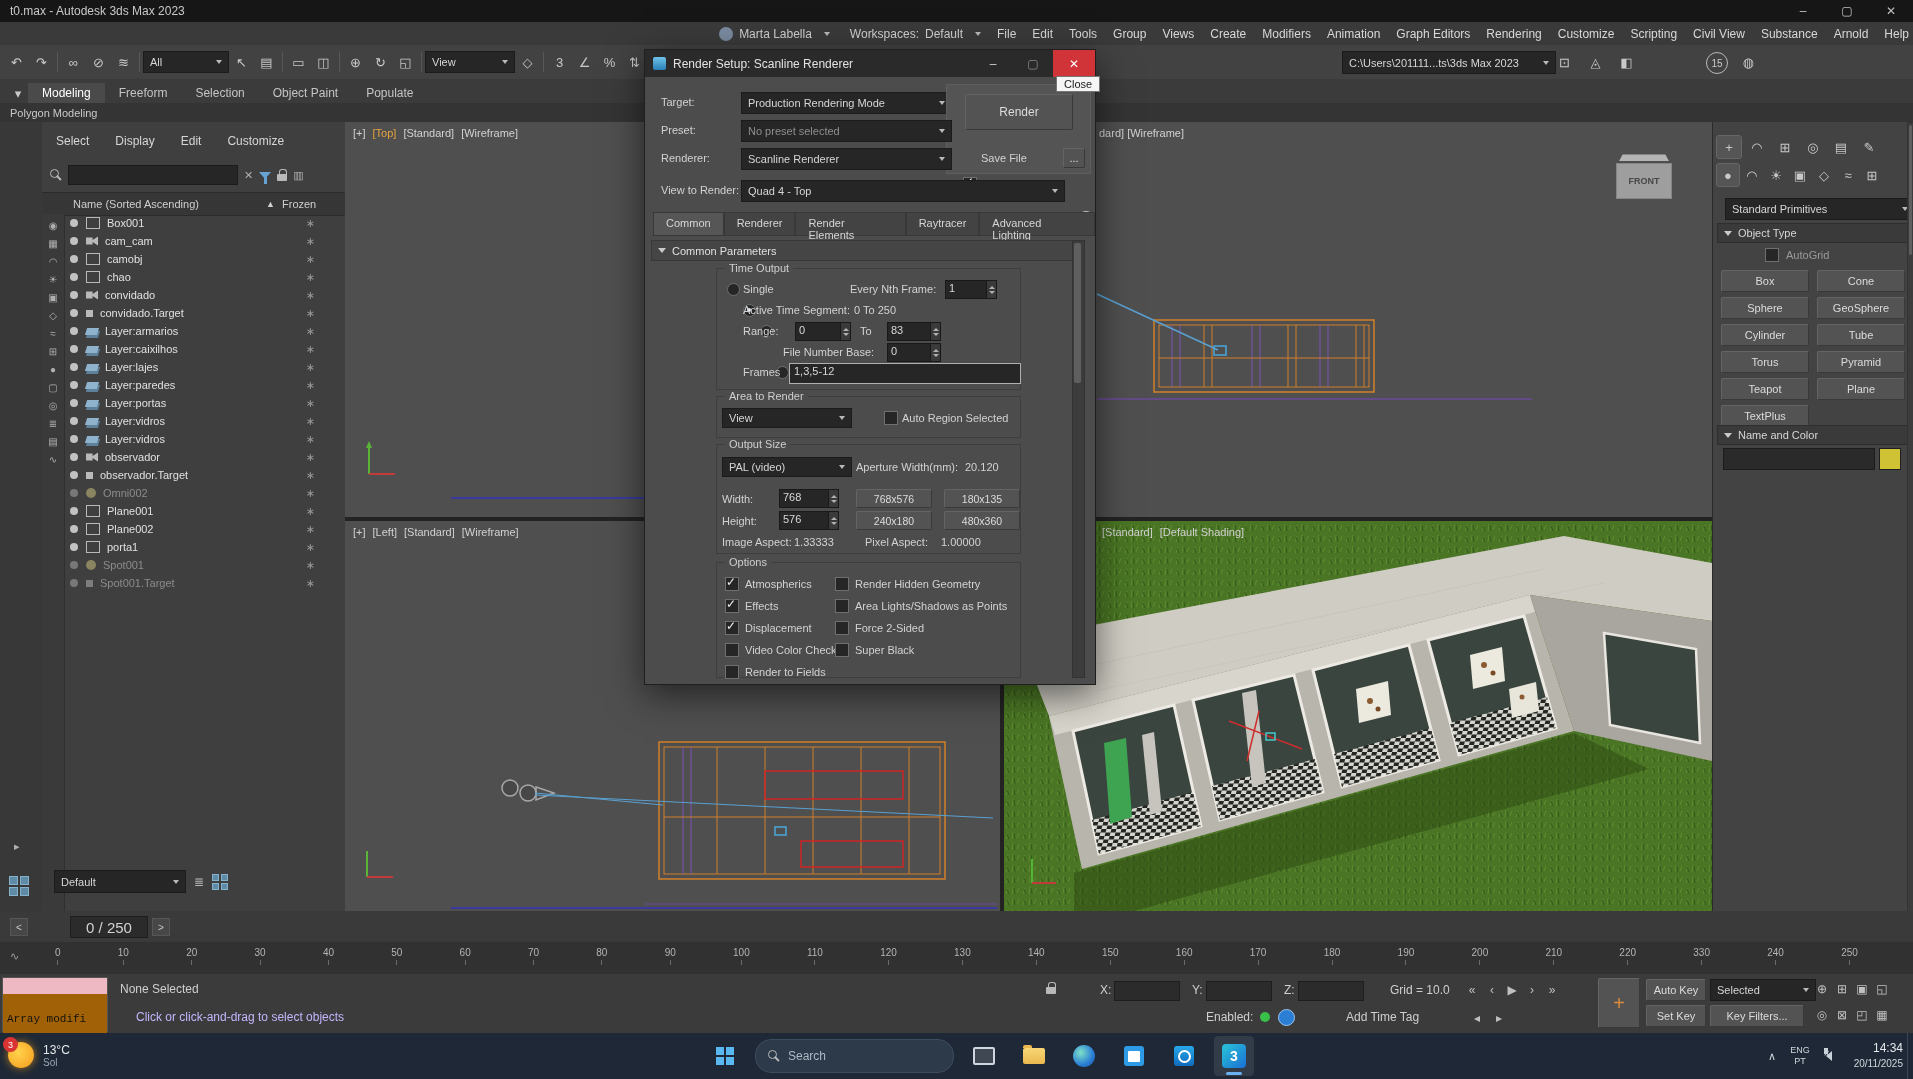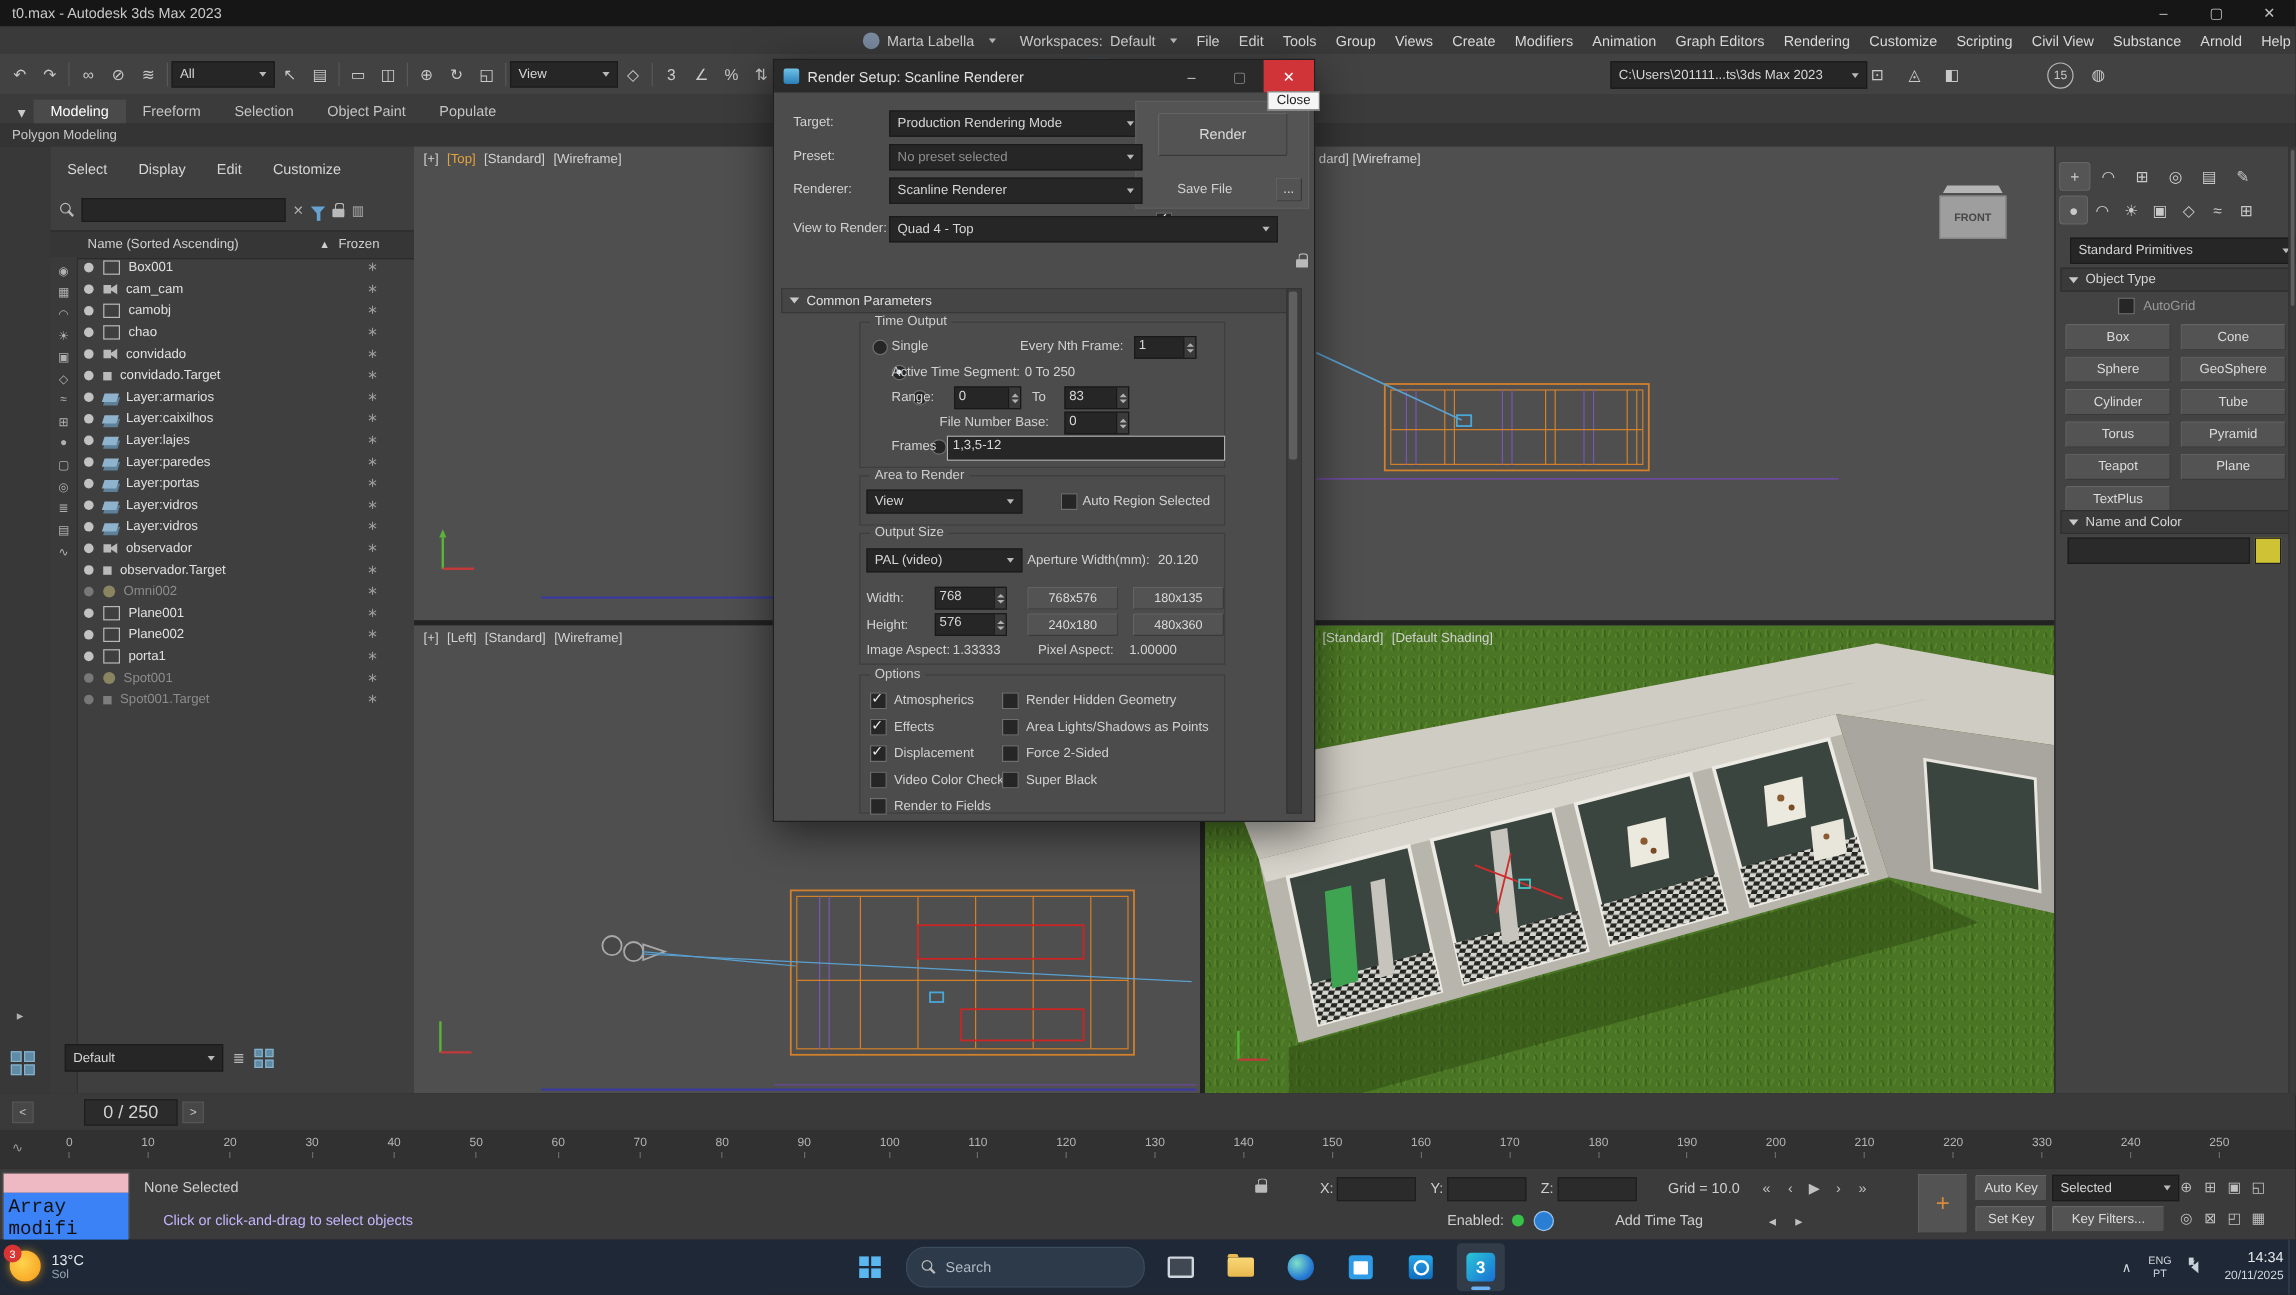--- a/index.html
+++ b/index.html
@@ -77,21 +77,21 @@
 .ruler{left:0;top:942px;width:1913px;height:32px;background:#313131;border-bottom:1px solid #262626;}
 .ticks{position:absolute;left:55px;right:55px;top:5px;display:flex;justify-content:space-between;}
 .tick{font-size:10px;color:#b4b4b4;text-align:center;}
 .tick::after{content:"";display:block;width:1px;height:5px;background:#6a6a6a;margin:2px auto 0;}
 .statusbar{left:0;top:974px;width:1913px;height:59px;background:#3b3b3b;}
 .sfield{position:absolute;height:18px;background:#2b2b2b;border:1px solid #1e1e1e;}
 .stext{position:absolute;font-size:12px;color:#cfcfcf;white-space:nowrap;}
 .sico{width:20px;height:20px;display:flex;align-items:center;justify-content:center;color:#c0c0c0;font-size:12px;}
 .listener{position:absolute;left:2px;top:3px;width:104px;height:53px;border:1px solid #555;}
 .lpink{height:16px;background:#efb9c4;}
-.lwhite{height:36px;background:#3b82f6;color:#111;font-family:"Liberation Mono",monospace;font-size:16px;padding:3px 4px;}
+.lwhite{height:36px;background:#a16207;color:#111;font-family:"Liberation Mono",monospace;font-size:11px;padding:19px 4px;}
 
 .taskbar{left:0;top:1033px;width:1913px;height:46px;background:#1e2836;}
 .sun{width:26px;height:26px;border-radius:50%;background:radial-gradient(circle at 40% 40%,#ffd34d,#f59a1a);box-shadow:0 0 8px rgba(245,160,20,.7);}
 .redbadge{position:absolute;left:-5px;top:-5px;width:15px;height:15px;border-radius:50%;background:#d83434;color:#fff;font-size:9px;display:flex;align-items:center;justify-content:center;}
 .winlogo{display:grid;grid-template-columns:8px 8px;grid-template-rows:8px 8px;gap:1.5px;}
 .winlogo i{background:#5bb7f0;}
 .searchpill{width:185px;height:32px;border-radius:16px;background:#2c3a4a;border:1px solid #3c4c5e;display:flex;align-items:center;gap:8px;padding-left:12px;color:#aeb9c4;font-size:12px;}
 .tvico{width:18px;height:14px;border:2px solid #cfd6dd;border-radius:2px;position:relative;background:rgba(255,255,255,.15);}
 .folder{width:22px;height:16px;background:linear-gradient(#f8d775,#eab84f);border-radius:2px;position:relative;}
 .folder::before{content:"";position:absolute;top:-3px;left:0;width:9px;height:3px;background:#eab84f;border-radius:2px 2px 0 0;}
@@ -875,20 +875,28 @@
   </span>
   <span class="cb on abs" style="left:318px;top:100px;"></span>
   <span class="dlabel" style="left:336px;top:102px;">Save File</span>
   <div class="btn abs" style="left:418px;top:98px;width:20px;height:18px;">...</div>
   <span class="dlabel" style="left:16px;top:134px;">View to Render:</span>
   <span class="dd abs" style="left:96px;top:130px;width:310px;height:20px;">
     <span>Quad 4 - Top</span>
       <span class="arr"></span>
   </span>
   <span class="lockico abs" style="left:418px;top:133px;"></span>
+  <div class="dtabs">
+
+  <span class="dtab act">Common</span>
+      <span class="dtab">Renderer</span>
+      <span class="dtab">Render Elements</span>
+      <span class="dtab">Raytracer</span>
+      <span class="dtab">Advanced Lighting</span>
+    </div>
   <div class="drollout">
     <span class="rarrow"></span>
     <span>Common Parameters</span>
   </div>
 
   
   <div class="grp" style="left:71px;top:218px;width:303px;height:120px;">
     <span class="gtitle">Time Output</span>
     <span class="radio abs" style="left:10px;top:14px;"></span>
     <span class="dlabel" style="left:26px;top:14px;">Single</span>

